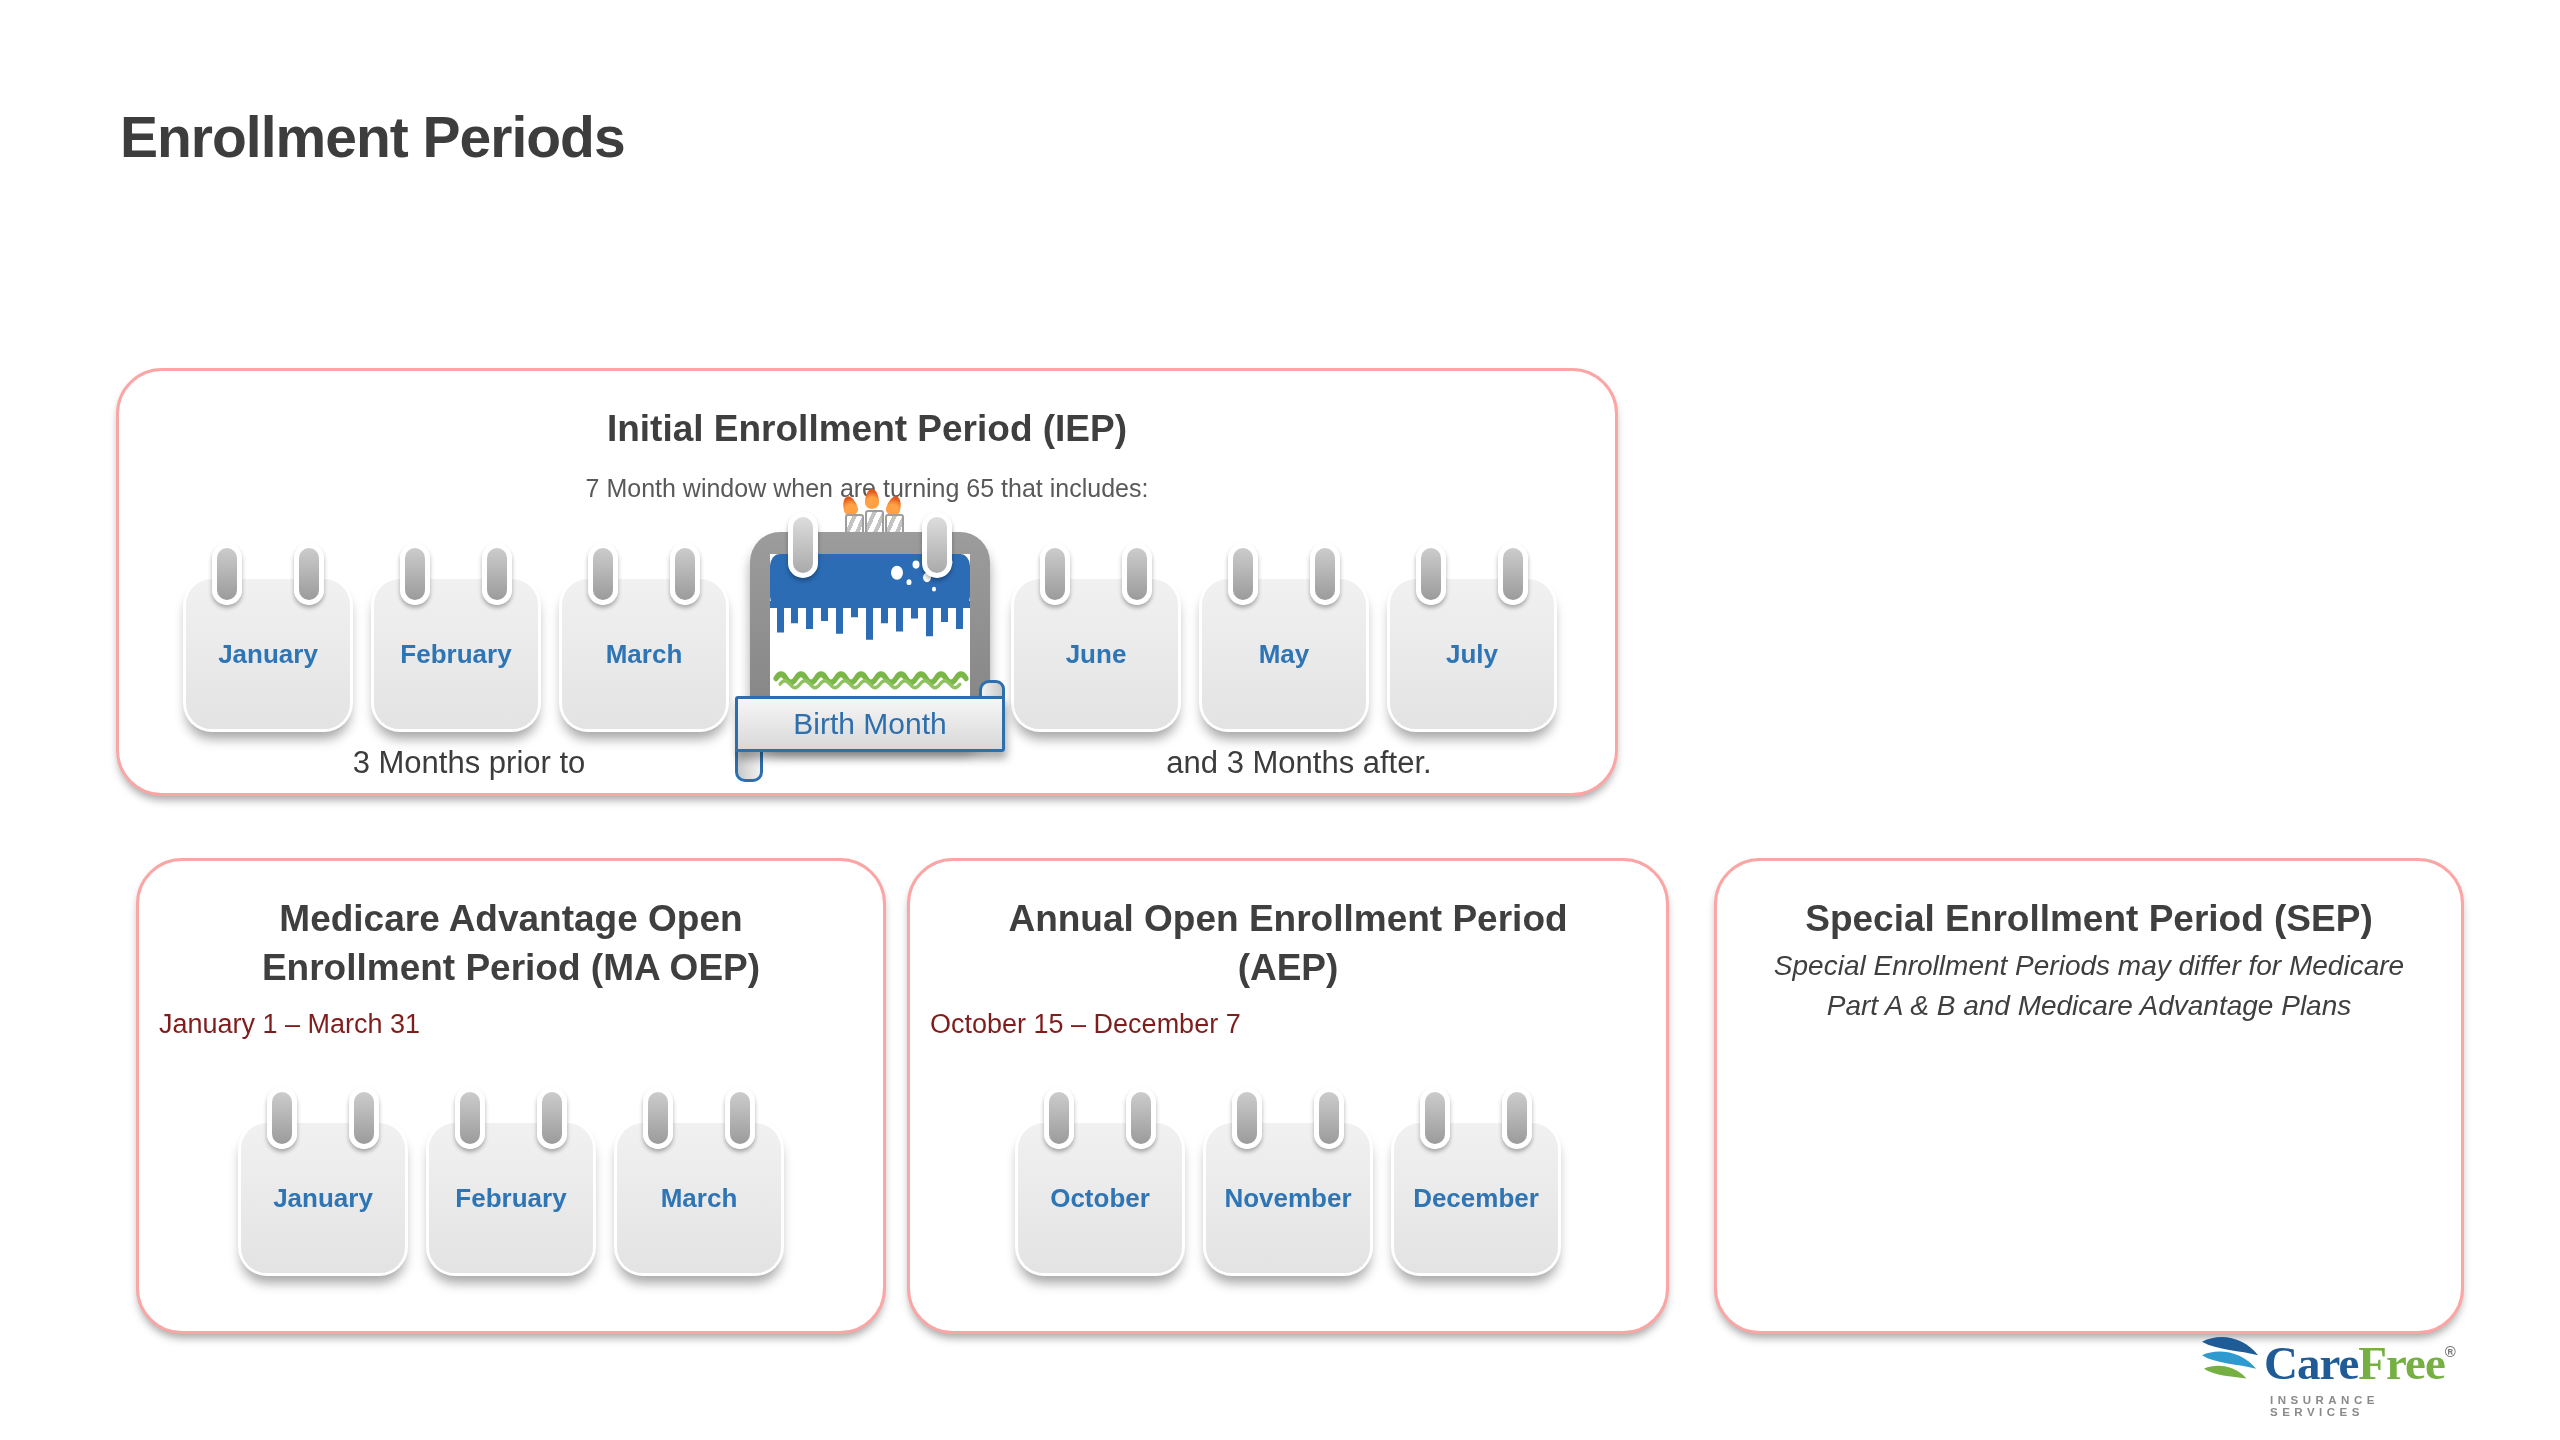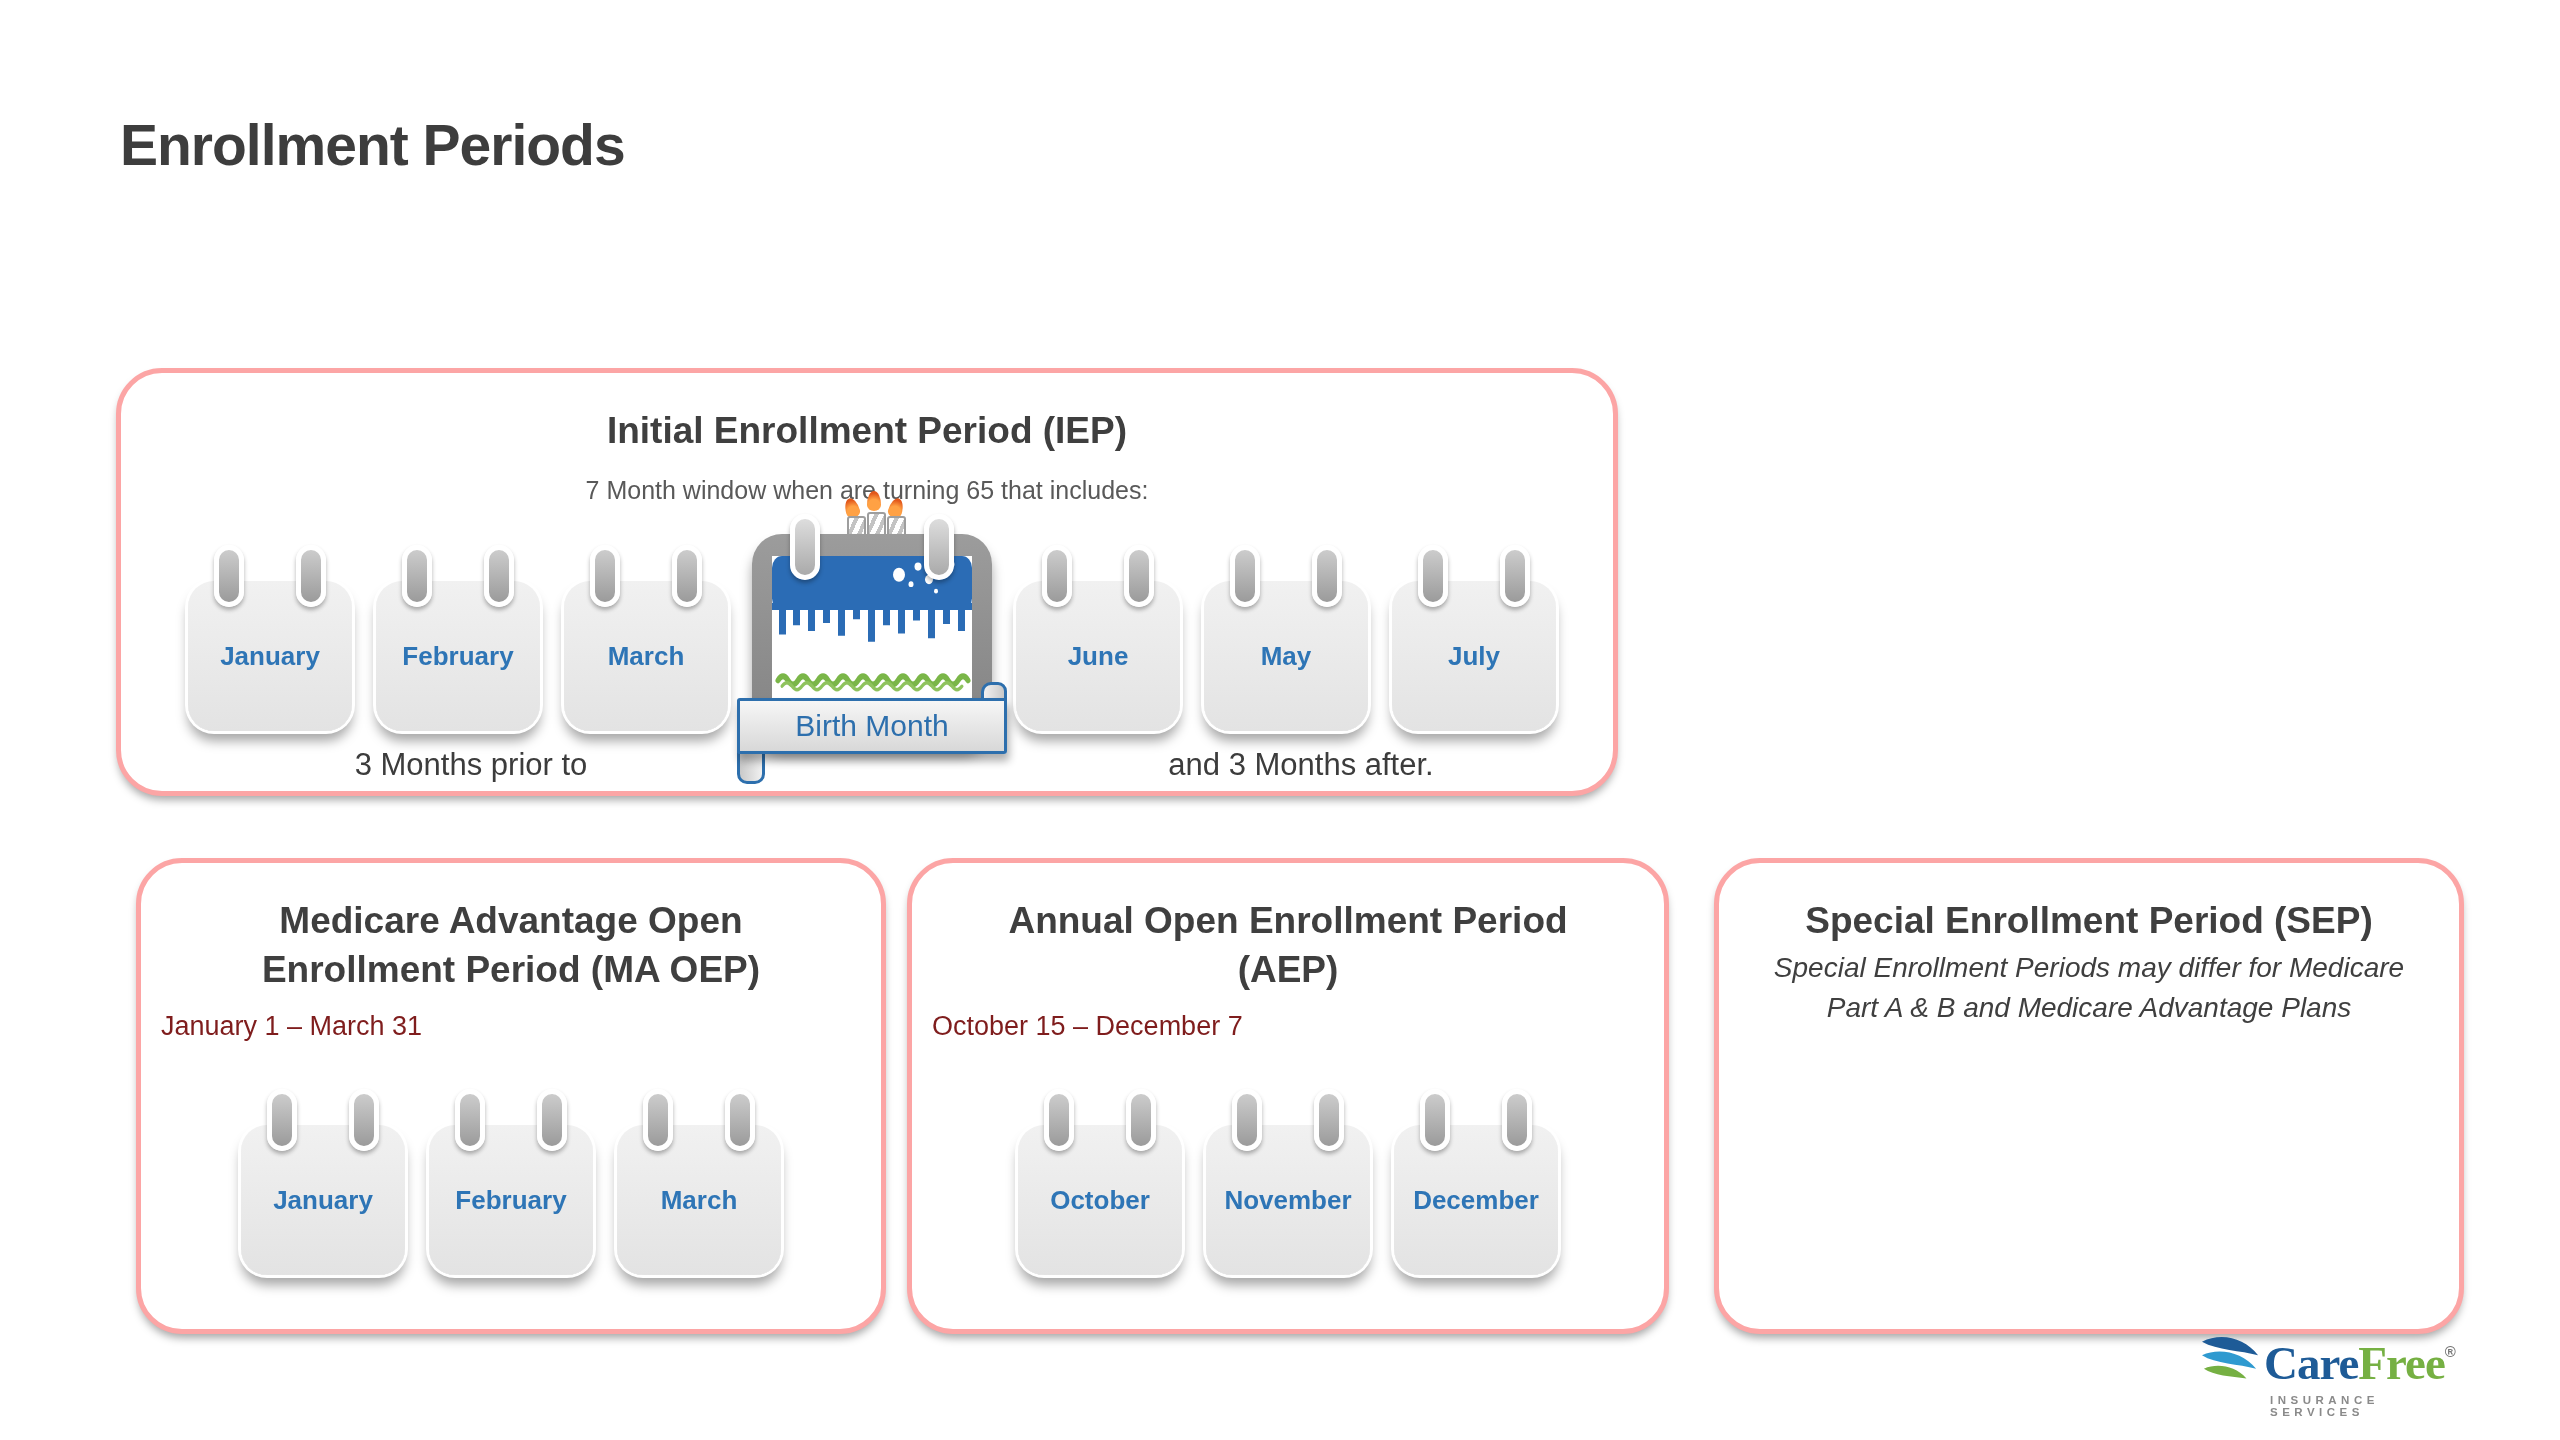--- a/index.html
+++ b/index.html
@@ -1,20 +1,20 @@
 <!DOCTYPE html>
 <html><head>
 <meta charset="utf-8">
 <style>
   html,body{margin:0;padding:0;background:#ffffff;}
   body{font-family:"Liberation Sans", sans-serif; width:2560px; height:1440px; position:relative; overflow:hidden;}
 
-  .page-title{position:absolute; left:120px; top:112px; margin:0; font-size:57px; font-weight:bold; color:#3d3d3d; letter-spacing:-1px;}
-
-  .panel{position:absolute; background:#ffffff; border:5px solid #fca5a5; border-radius:46px;
+  .page-title{position:absolute; left:120px; top:104px; margin:0; font-size:57px; font-weight:bold; color:#3d3d3d; letter-spacing:-1px;}
+
+  .panel{position:absolute; background:#ffffff; border:3px solid #fca5a5; border-radius:46px;
          box-shadow:0 6px 8px -2px rgba(0,0,0,0.35); box-sizing:border-box;}
   .panel-iep{left:116px; top:368px; width:1502px; height:428px;}
   .panel-maoep{left:136px; top:858px; width:750px; height:476px;}
   .panel-aep{left:907px; top:858px; width:762px; height:476px;}
   .panel-sep{left:1714px; top:858px; width:750px; height:476px;}
 
   .panel-title{margin:34px 20px 0 20px; text-align:center; font-size:37px; line-height:1.32; font-weight:bold; color:#3f3f3f;}
   .panel-subtitle{margin:20px 20px 0 20px; text-align:center; font-size:25px; color:#595959;}
   .panel-date{margin:16px 20px 0 20px; text-align:left; font-size:27px; color:#7f1d1d;}
   .sep-body{margin:2px auto 0 auto; width:680px; text-align:center; font-size:28px; line-height:1.42; color:#3f3f3f;font-style:italic;}

